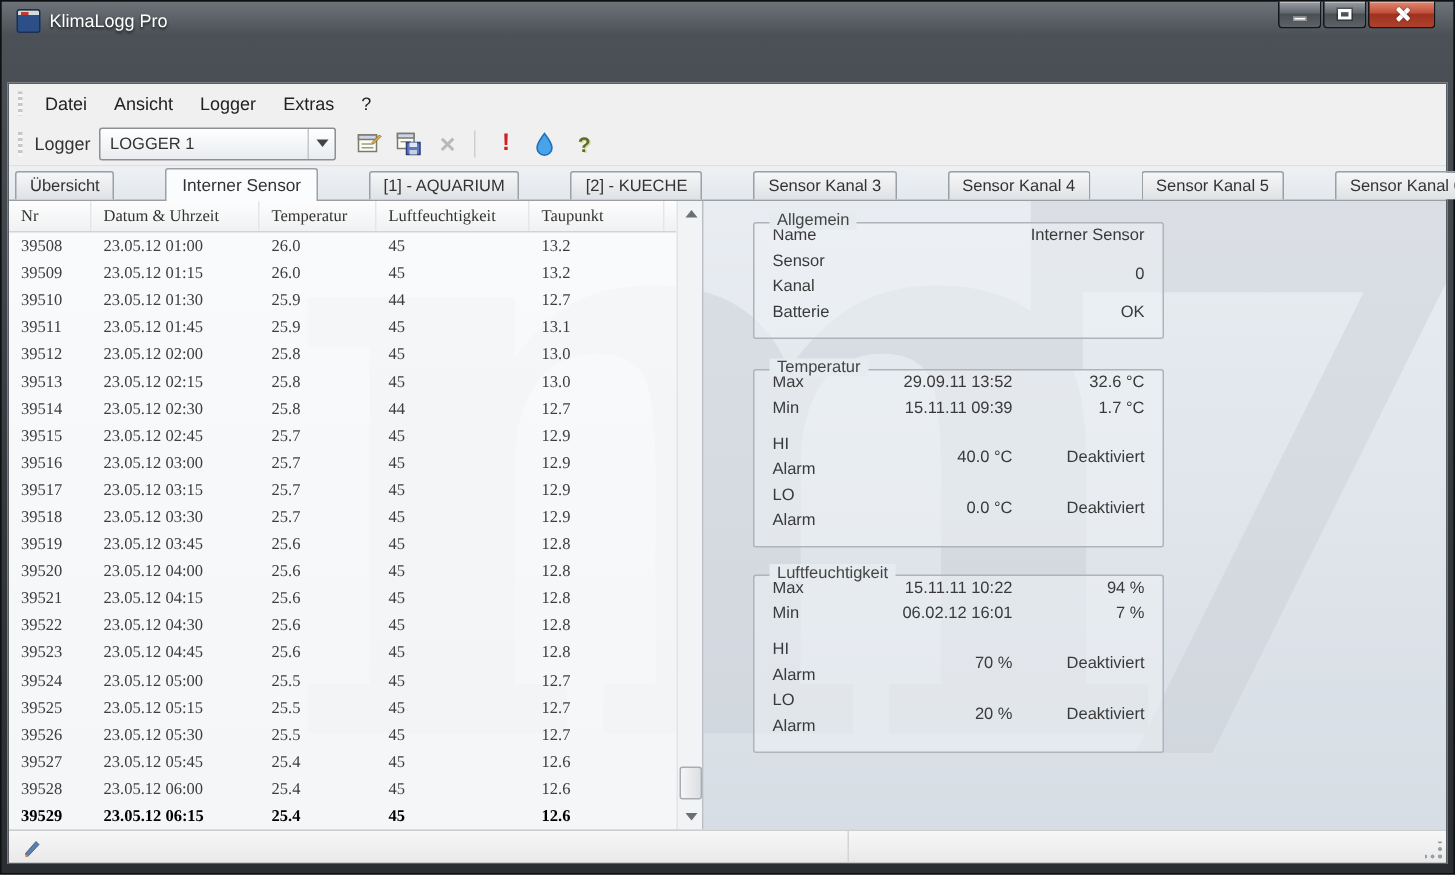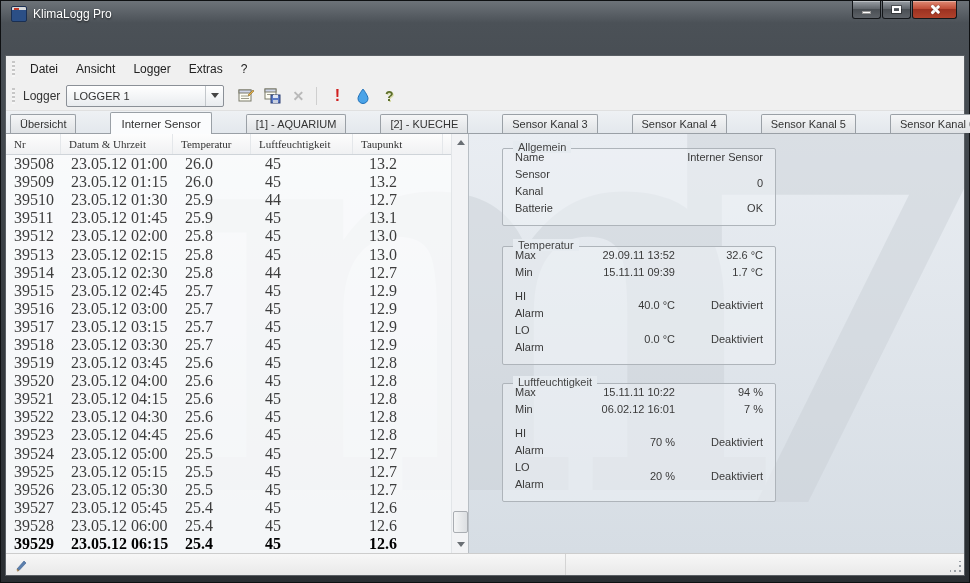--- a/index.html
+++ b/index.html
@@ -58,21 +58,21 @@
   .wm1 { position:absolute; left:180px; top:-170px; font-size:560px; font-weight:bold; font-family:"DejaVu Serif",serif; }
   .wm2 { position:absolute; left:640px; top:-120px; font-size:520px; font-weight:bold; font-family:"DejaVu Serif",serif; }
   
   .table-panel { position:absolute; left:0; top:0; bottom:0; width:463px; background:rgba(255,255,255,.72);
     border-right:1px solid #b8bec4; display:flex; }
   .grid { flex:1; display:flex; flex-direction:column; min-width:0;font-family:Liberation Serif, serif; }
   .thead { height:21px; display:flex; background:linear-gradient(180deg,#fdfdfd,#f0f1f3);
     border-bottom:1px solid #cfd4d9; flex:0 0 auto; }
   .th { font-size:11px; color:#333; padding:4px 0 0 8px; border-right:1px solid #e4e7ea; overflow:hidden; white-space:nowrap; }
   .tbody { flex:1; display:flex; flex-direction:column; }
-  .trow { flex:1; display:flex; align-items:center; font-size:16px; color:#3d3d3d;justify-content:space-between; }
+  .trow { flex:1; display:flex; align-items:center; font-size:11px; color:#3d3d3d; }
   .trow.bold { font-weight:bold; color:#000; }
   .td { padding-left:8px; overflow:hidden; white-space:nowrap; }
   .c0 { width:55px; } .c1 { width:112px; } .c2 { width:78px; } .c3 { width:102px; } .c4 { width:90px; }
   
   .vscroll { width:17px; background:#f2f3f5; border-left:1px solid #e2e5e8; position:relative; flex:0 0 auto; }
   .sb-btn { position:absolute; left:0; width:17px; height:17px; display:flex; align-items:center; justify-content:center; }
   .sb-up { top:0; } .sb-down { bottom:0; }
   .tri-up-s { width:0;height:0;border-left:4px solid transparent;border-right:4px solid transparent;border-bottom:5px solid #6a6f74; }
   .tri-down-s { width:0;height:0;border-left:4px solid transparent;border-right:4px solid transparent;border-top:5px solid #6a6f74; }
   .sb-thumb { position:absolute; left:1px; width:15px; height:22px; bottom:20px; border:1px solid #a9adb2; border-radius:2px;

